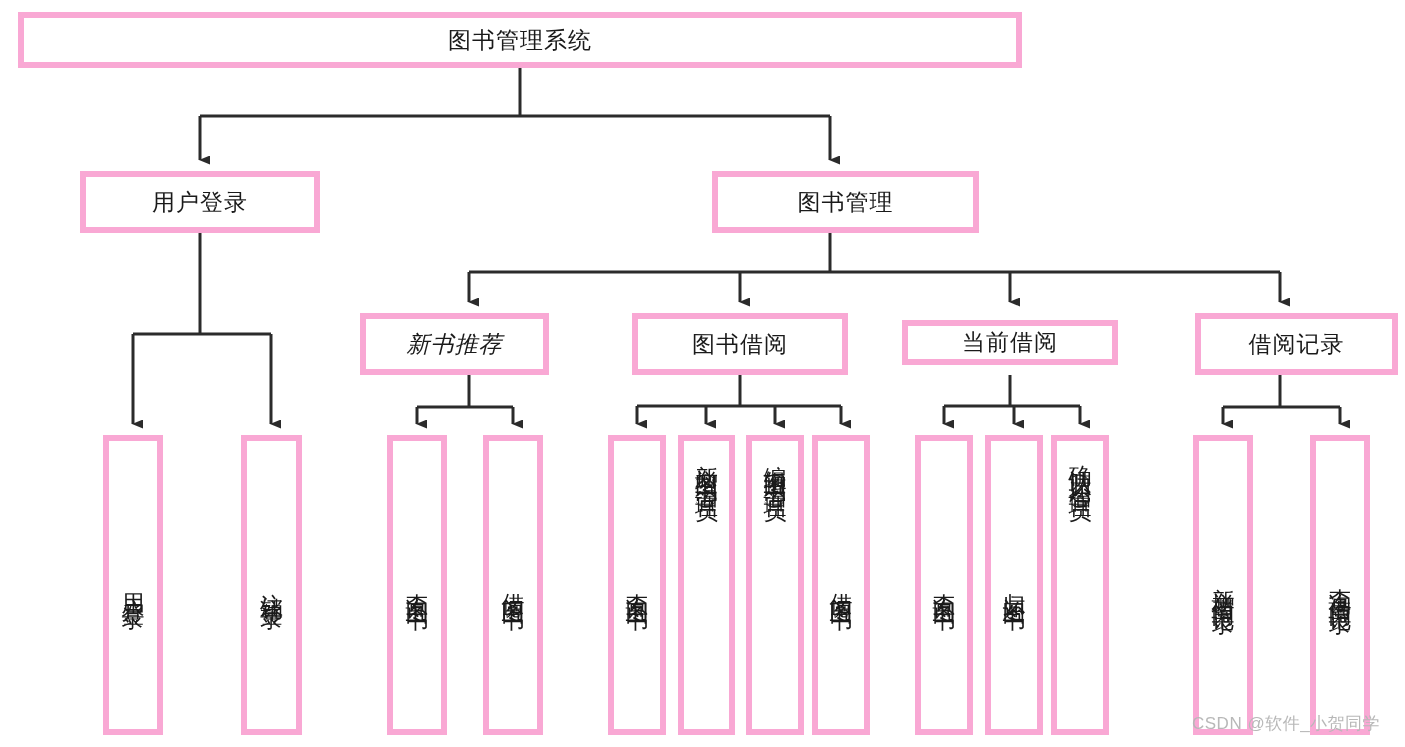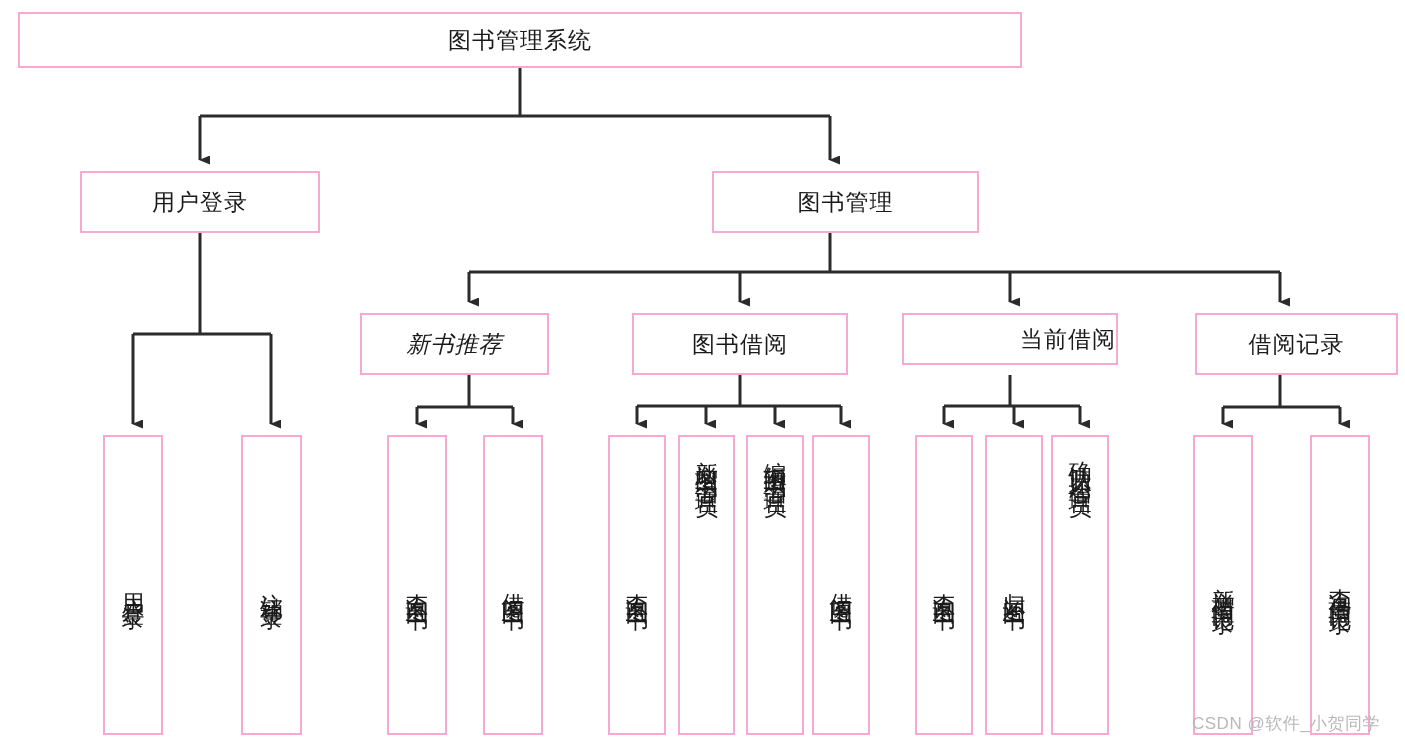--- a/index.html
+++ b/index.html
@@ -22,21 +22,21 @@
     left: 0;
     top: 0;
     width: 1405px;
     height: 747px;
     pointer-events: none;
   }
   .node {
     position: absolute;
     box-sizing: border-box;
     background: #ffffff;
-    border: 2px solid #f9a8d4;
+    border: 6px solid #f9a8d4;
     display: flex;
     align-items: center;
     justify-content: center;
     color: #1a1a1a;
   }
   .node.horiz {
     font-size: 23px;
     letter-spacing: 1px;
   }
   .node.vert {
@@ -128,21 +128,21 @@
   <div class="node horiz" style="left:712px; top:171px; width:267px; height:62px;">
     <span>图书管理</span>
   </div>
 
   <div class="node horiz" style="left:360px; top:313px; width:189px; height:62px;font-style:italic;">
     <span>新书推荐</span>
   </div>
   <div class="node horiz" style="left:632px; top:313px; width:216px; height:62px;justify-content:center;">
     <span>图书借阅</span>
   </div>
-  <div class="node horiz" style="left:902px; top:313px; width:216px; height:52px;justify-content:flex-end;">
+  <div class="node horiz" style="left:902px; top:320px; width:216px; height:45px;">
     <span>当前借阅</span>
   </div>
   <div class="node horiz" style="left:1172px; top:313px; width:203px; height:62px;margin-left:23px;">
     <span>借阅记录</span>
   </div>
 
   <div class="node vert centered" style="left:103px; top:435px; width:60px; height:300px;">
     <span class="vtext">用户登录</span>
   </div>
   <div class="node vert centered" style="left:241px; top:435px; width:61px; height:300px;">

